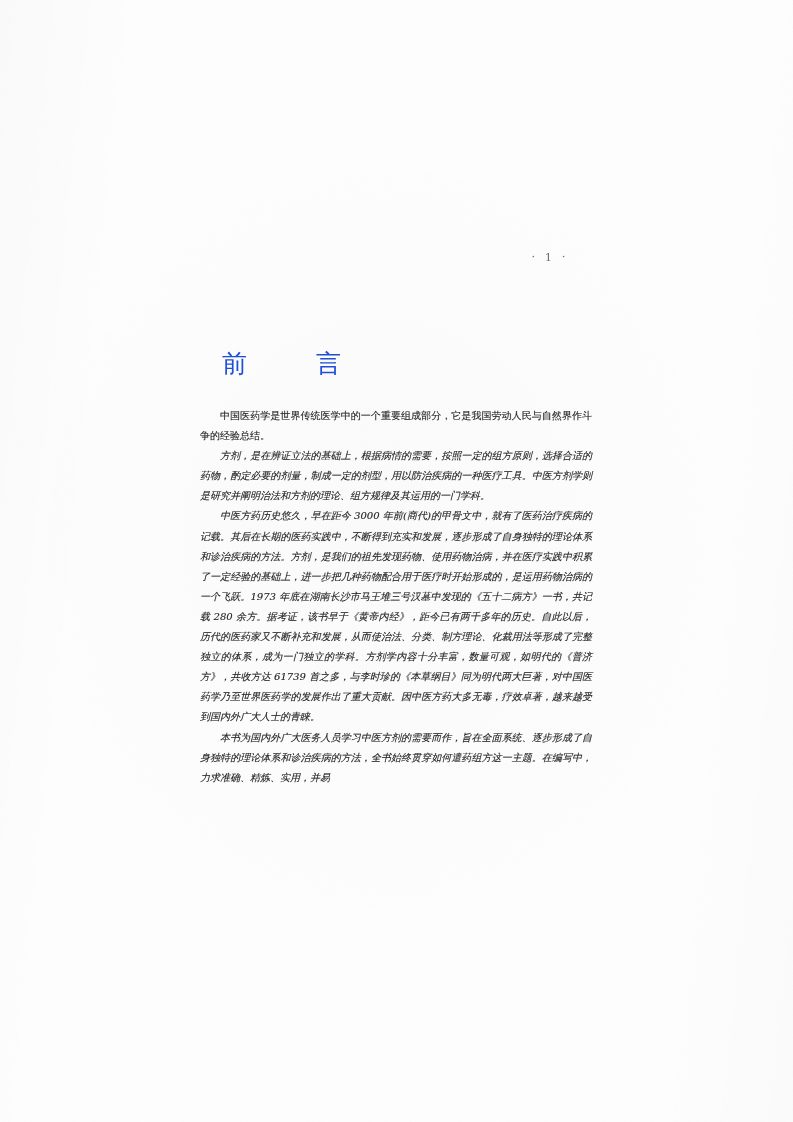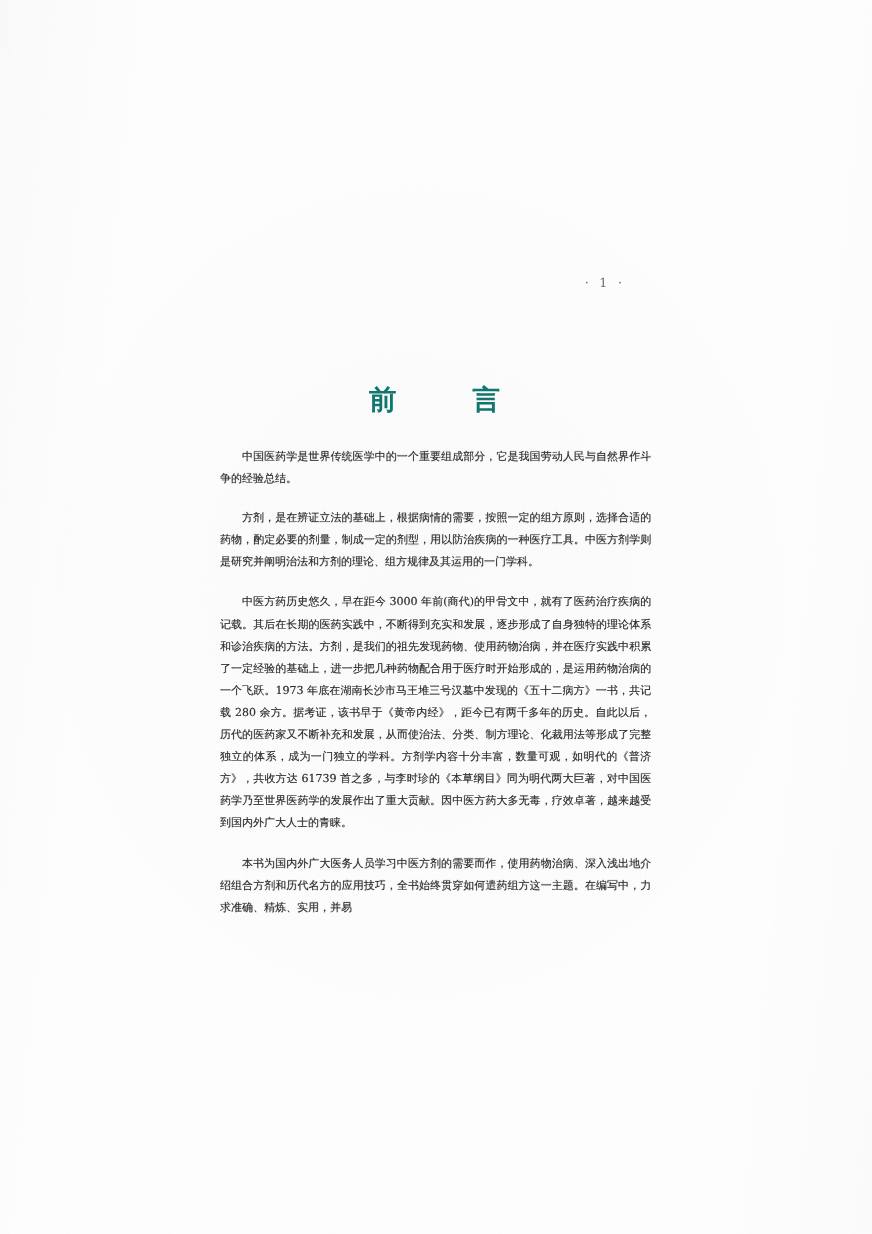--- a/index.html
+++ b/index.html
@@ -50,27 +50,27 @@
     color: #4e4e4e;
     opacity: 0.82;
   }
 
   
   .heading {
     position: absolute;
     left: 200px;
     top: 330px;
     width: 390px;
-    text-align: center;
+    text-align: left;
     font-family: "DejaVu Serif", "Liberation Serif", serif;
     font-size: 25px;
-    font-weight: bold;
+    font-weight: normal;
     letter-spacing: 22px;
     text-indent: 22px;
-    color: #0f766e;
+    color: #1d4ed8;
   }
 
   
   .body-block {
     position: absolute;
     left: 200px;
     top: 406px;
     width: 392px;
   }
   .para {
@@ -82,21 +82,21 @@
     text-indent: 2em;
     color: #1b1b1b;
     font-family: "DejaVu Serif", "Liberation Serif", serif;
     
     text-shadow:
       0.35px 0 0 rgba(0,0,0,0.26),
       -0.3px 0.3px 0 rgba(0,0,0,0.14),
       0 -0.3px 0 rgba(0,0,0,0.10);
     opacity: 0.95;
   }
-  .para + .para { margin-top: 16px; }
+  .para + .para { margin-top: 0; font-style: italic; }
 
   
   .speckle {
     position: absolute;
     left: 0; top: 0;
     width: 793px; height: 1122px;
     pointer-events: none;
     opacity: 0.5;
   }
 </style>
@@ -108,21 +108,21 @@
   <div class="scan-tone"></div>
 
   <div class="folio">· 1 ·</div>
 
   <h1 class="heading">前　言</h1>
 
   <div class="body-block">
     <p class="para">中国医药学是世界传统医学中的一个重要组成部分，它是我国劳动人民与自然界作斗争的经验总结。</p>
     <p class="para">方剂，是在辨证立法的基础上，根据病情的需要，按照一定的组方原则，选择合适的药物，酌定必要的剂量，制成一定的剂型，用以防治疾病的一种医疗工具。中医方剂学则是研究并阐明治法和方剂的理论、组方规律及其运用的一门学科。</p>
     <p class="para">中医方药历史悠久，早在距今 3000 年前(商代)的甲骨文中，就有了医药治疗疾病的记载。其后在长期的医药实践中，不断得到充实和发展，逐步形成了自身独特的理论体系和诊治疾病的方法。方剂，是我们的祖先发现药物、使用药物治病，并在医疗实践中积累了一定经验的基础上，进一步把几种药物配合用于医疗时开始形成的，是运用药物治病的一个飞跃。1973 年底在湖南长沙市马王堆三号汉墓中发现的《五十二病方》一书，共记载 280 余方。据考证，该书早于《黄帝内经》，距今已有两千多年的历史。自此以后，历代的医药家又不断补充和发展，从而使治法、分类、制方理论、化裁用法等形成了完整独立的体系，成为一门独立的学科。方剂学内容十分丰富，数量可观，如明代的《普济方》，共收方达 61739 首之多，与李时珍的《本草纲目》同为明代两大巨著，对中国医药学乃至世界医药学的发展作出了重大贡献。因中医方药大多无毒，疗效卓著，越来越受到国内外广大人士的青睐。</p>
-    <p class="para">本书为国内外广大医务人员学习中医方剂的需要而作，使用药物治病、深入浅出地介绍组合方剂和历代名方的应用技巧，全书始终贯穿如何遣药组方这一主题。在编写中，力求准确、精炼、实用，并易</p>
+    <p class="para">本书为国内外广大医务人员学习中医方剂的需要而作，旨在全面系统、逐步形成了自身独特的理论体系和诊治疾病的方法，全书始终贯穿如何遣药组方这一主题。在编写中，力求准确、精炼、实用，并易</p>
   </div>
 
   <svg class="speckle" width="793" height="1122" aria-hidden="true">
     <filter id="grain">
       <feTurbulence type="fractalNoise" baseFrequency="0.9" numOctaves="3" stitchTiles="stitch"></feTurbulence>
       <feColorMatrix type="matrix" values="0 0 0 0 0.35
                 0 0 0 0 0.35
                 0 0 0 0 0.35
                 0 0 0 0.055 0"></feColorMatrix>
     </filter>

